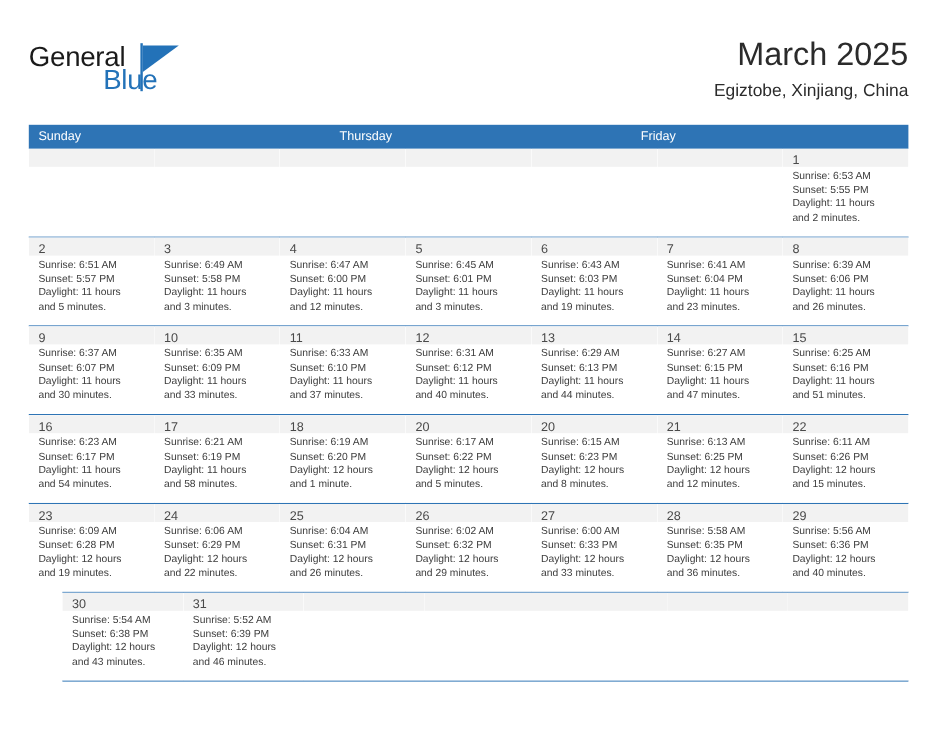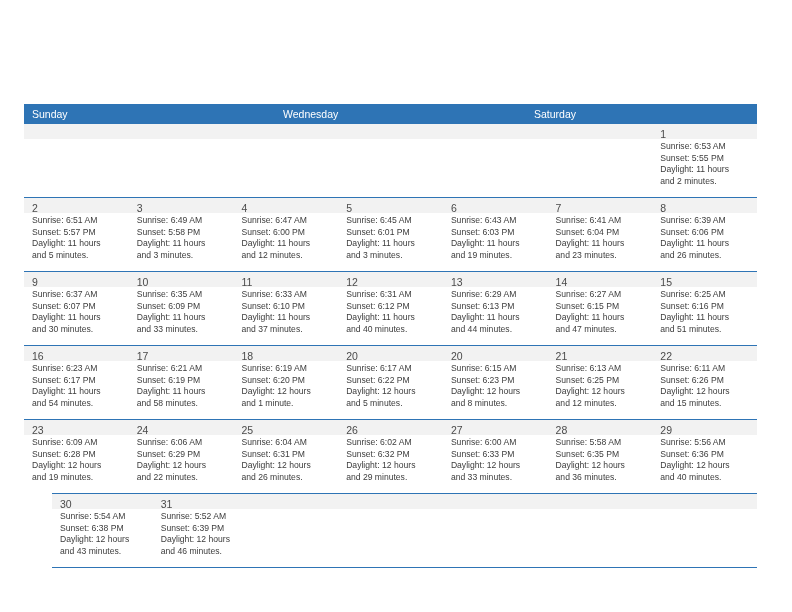--- a/index.html
+++ b/index.html
@@ -158,29 +158,39 @@
     background: #f2f2f2;
   }
 </style>
 </head>
 <body>
 
 <div class="page">
 
   <div class="header">
 
-
+    <div class="brand">
+      <span class="brand-general">General</span>
+      <span class="brand-stem"></span>
+      <span class="brand-flag"></span>
+      <span class="brand-blue">Blue</span>
+    </div>
+
+    <div class="title-block">
+      <div class="cal-title">March 2025</div>
+      <div class="cal-subtitle">Egiztobe, Xinjiang, China</div>
+    </div>
 
   </div>
 
   <div class="calendar">
     <div class="weekday-row" id="weekday-row">
         <div class="weekday">Sunday</div>
-        <div class="weekday">Wednesday</div>
-        <div class="weekday">Saturday</div>
+        <div class="weekday">Thursday</div>
+        <div class="weekday">Friday</div>
       </div>
     <div id="weeks-container">
         <div class="week-row first">
           <div class="day-cell empty">
             <div class="day-strip"><span class="day-num"></span></div>
             <div class="day-body"></div>
           </div>
           <div class="day-cell empty">
             <div class="day-strip"><span class="day-num"></span></div>
             <div class="day-body"></div>

